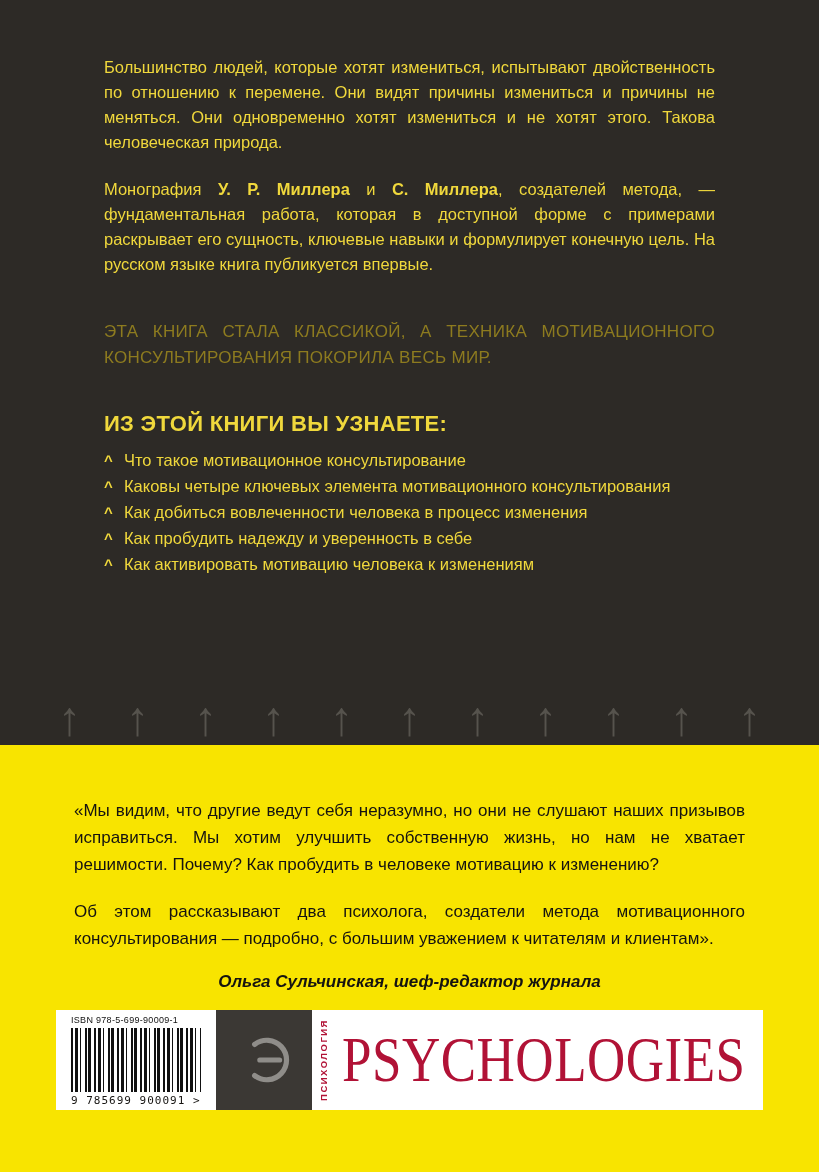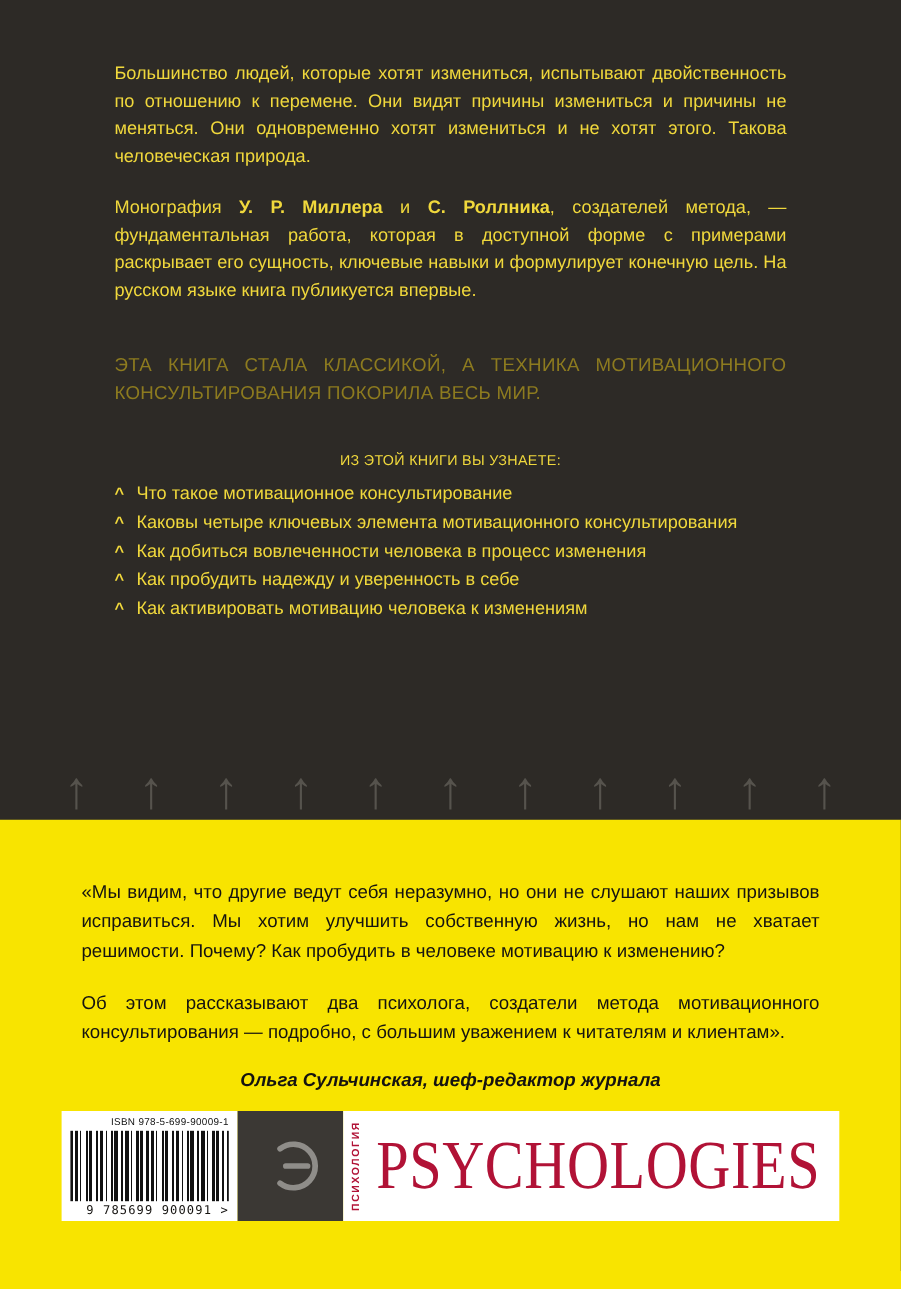--- a/index.html
+++ b/index.html
@@ -31,24 +31,23 @@
   .para b { font-weight: bold; }
   .claim {
     color: #8d7b1f;
     font-size: 17px;
     line-height: 26px;
     margin-top: 42px !important;
     letter-spacing: 0.3px;
   }
   .list-heading {
     margin-top: 40px !important;
-    font-size: 13px;
-    font-weight: normal;
+    font-size: 22px;
+    font-weight: bold;
     letter-spacing: 0.3px;
-    text-align: center;
   }
   .topics { margin-top: 10px; }
   .list-item {
     display: flex;
     align-items: flex-start;
     font-size: 16.5px;
     line-height: 26px;
   }
   .bullet {
     font-weight: bold;
@@ -95,24 +94,24 @@
   .footer {
     margin-top: 18px;
     height: 100px;
     display: flex;
   }
   .barcode-box {
     background: #ffffff;
     width: 160px;
     flex: 0 0 160px;
     box-sizing: border-box;
-    padding: 5px 8px 3px;
+    padding: 5px 15px 3px;
     display: flex;
     flex-direction: column;
-    align-items: flex-end;
+    align-items: flex-start;
   }
   .isbn {
     font-size: 9px;
     color: #111;
     white-space: nowrap;
     letter-spacing: 0.3px;
   }
   .bars {
     width: 100%;
     flex: 1;
@@ -171,21 +170,21 @@
 </style>
 </head>
 <body>
 
 <div class="cover">
 
   <div class="dark">
     <p class="para">Большинство людей, которые хотят измениться, испытывают двойственность по отношению к перемене. Они видят причины измениться и причины не меняться. Они одновременно хотят измениться и не хотят этого. Такова человеческая природа.</p>
 
 
-    <p class="para"><span>Монография </span><b>У. Р. Миллера</b><span> и </span><b>С. Роллника</b><span>, создателей метода, — фундаментальная работа, которая в доступной форме с примерами раскрывает его сущность, ключевые навыки и формулирует конечную цель. На русском языке книга публикуется впервые.</span></p>
+    <p class="para"><span>Монография </span><b>У. Р. Миллера</b><span> и </span><b>С. Миллера</b><span>, создателей метода, — фундаментальная работа, которая в доступной форме с примерами раскрывает его сущность, ключевые навыки и формулирует конечную цель. На русском языке книга публикуется впервые.</span></p>
 
     <p class="para claim">ЭТА КНИГА СТАЛА КЛАССИКОЙ, А ТЕХНИКА МОТИВАЦИОННОГО КОНСУЛЬТИРОВАНИЯ ПОКОРИЛА ВЕСЬ МИР.</p>
 
     <p class="list-heading">ИЗ ЭТОЙ КНИГИ ВЫ УЗНАЕТЕ:</p>
 
     <div class="topics">
       <div class="list-item">
           <span class="bullet">^</span>
           <span>Что такое мотивационное консультирование</span>
         </div>

